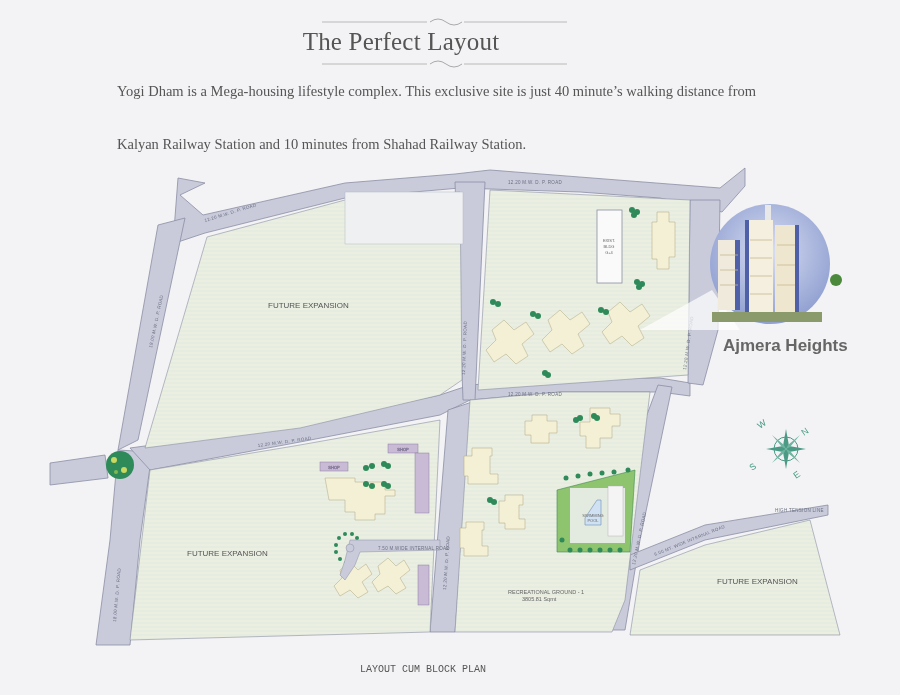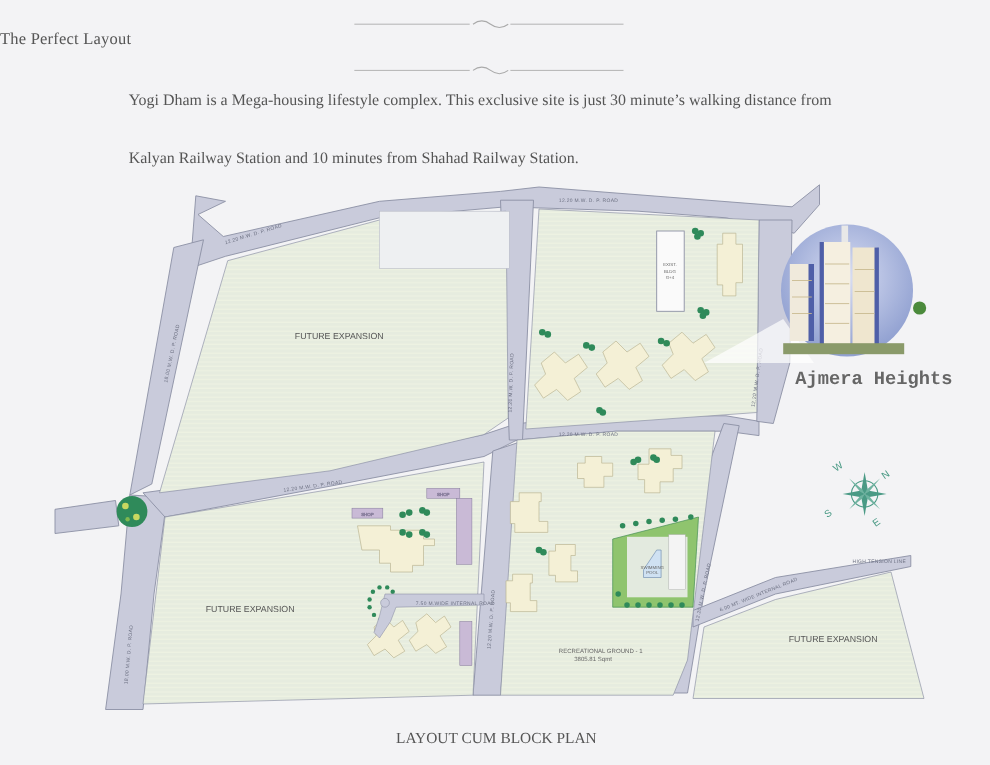--- a/index.html
+++ b/index.html
@@ -1,44 +1,44 @@
 <!DOCTYPE html>
 <html><head>
 <meta charset="utf-8">
 <style>
   html,body{margin:0;padding:0;}
   body{width:900px;height:695px;background:#f3f3f5;position:relative;overflow:hidden;font-family:"Liberation Serif",serif;color:#555;}
   .orn{position:absolute;left:322px;width:245px;height:12px;}
   .orn.top{top:16px}.orn.bot{top:58px}
-  .title{position:absolute;top:28px;left:0;width:802px;font-size:15px;color:#555;font-family:"Liberation Serif",serif;letter-spacing:0.2px;}
+  .title{position:absolute;top:28px;left:0;width:802px;text-align:center;font-size:25px;color:#555;font-family:"Liberation Serif",serif;letter-spacing:0.2px;}
   .desc{position:absolute;left:117px;font-size:14.5px;color:#555;font-family:"Liberation Serif",serif;white-space:nowrap;}
   .desc.l1{top:83px}.desc.l2{top:136px}
   svg.map{position:absolute;left:0;top:0;}
   .rl{font-family:"Liberation Sans",sans-serif;font-size:4.5px;fill:#6b6f80;letter-spacing:0.3px;}
   .fe{font-family:"Liberation Sans",sans-serif;font-size:8px;fill:#555;}
   .small{font-family:"Liberation Sans",sans-serif;font-size:4px;fill:#666;}
-  .ajmera{position:absolute;left:723px;top:336px;font-size:17px;color:#666;font-family:Liberation Mono, monospace;font-weight:bold;}
-  .caption{position:absolute;left:360px;top:664px;font-size:14px;color:#555;font-family:Liberation Serif, serif;}
+  .ajmera{position:absolute;left:723px;top:336px;font-size:17px;color:#666;font-family:Liberation Sans, sans-serif;font-weight:bold;}
+  .caption{position:absolute;left:360px;top:664px;font-size:10px;color:#555;font-family:Liberation Mono, monospace;}
 </style>
 </head>
 <body>
 
 <svg class="orn top" viewBox="0 0 245 12">
   <line x1="0" y1="6" x2="105" y2="6" stroke="#aaa" stroke-width="0.8"></line>
   <path d="M108 6 q8 -6 16 0 q8 6 16 0" fill="none" stroke="#aaa" stroke-width="1"></path>
   <line x1="142" y1="6" x2="245" y2="6" stroke="#aaa" stroke-width="0.8"></line>
 </svg>
 <div class="title">The Perfect Layout</div>
 <svg class="orn bot" viewBox="0 0 245 12">
   <line x1="0" y1="6" x2="105" y2="6" stroke="#aaa" stroke-width="0.8"></line>
   <path d="M108 6 q8 -6 16 0 q8 6 16 0" fill="none" stroke="#aaa" stroke-width="1"></path>
   <line x1="142" y1="6" x2="245" y2="6" stroke="#aaa" stroke-width="0.8"></line>
 </svg>
 
-<div class="desc l1">Yogi Dham is a Mega-housing lifestyle complex. This exclusive site is just 30 minute’s walking distance from</div>
+<div class="desc l1">Yogi Dham is a Mega-housing lifestyle complex. This exclusive site is just 40 minute’s walking distance from</div>
 <div class="desc l2">Kalyan Railway Station and 10 minutes  from  Shahad  Railway  Station.</div>
 
 <svg class="map" width="900" height="695" viewBox="0 0 900 695">
   <defs>
     <pattern id="stripes" width="6" height="4" patternUnits="userSpaceOnUse">
       <rect width="6" height="4" fill="#e6ecdf"></rect>
       <line x1="0" y1="1" x2="6" y2="1" stroke="#eef3e3" stroke-width="1"></line>
     </pattern>
     <radialGradient id="sky" cx="50%" cy="40%" r="60%">
       <stop offset="0" stop-color="#d9def3"></stop>

